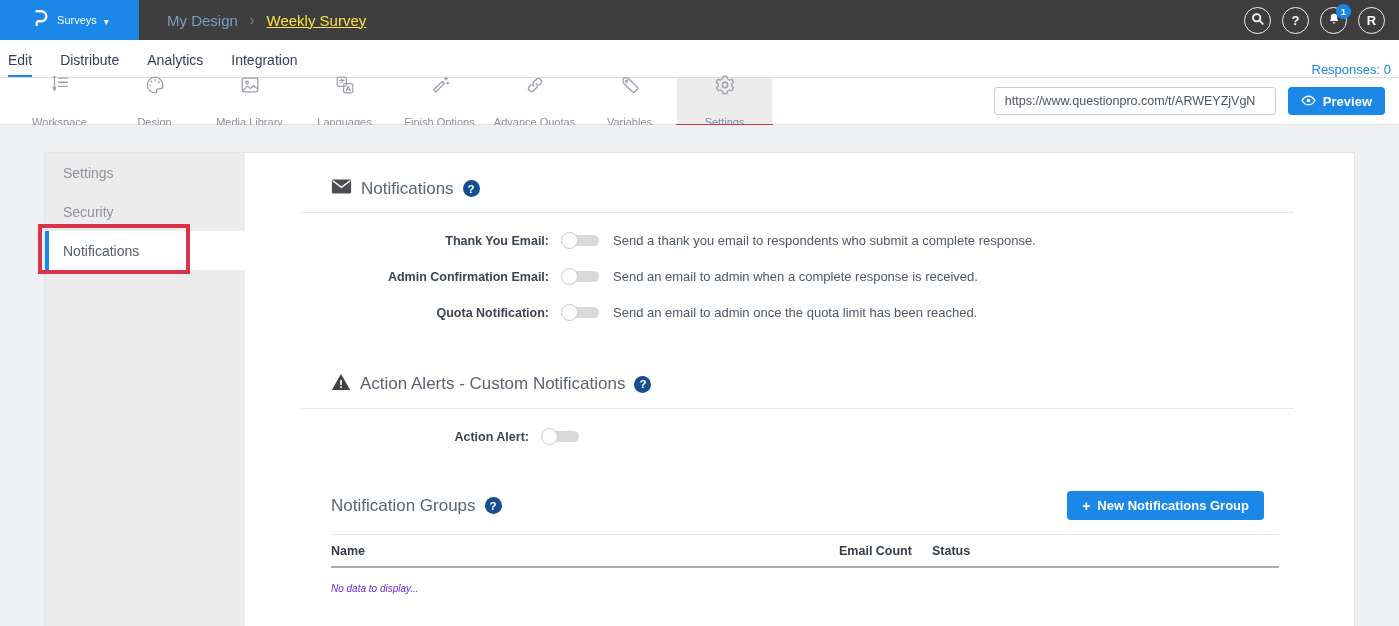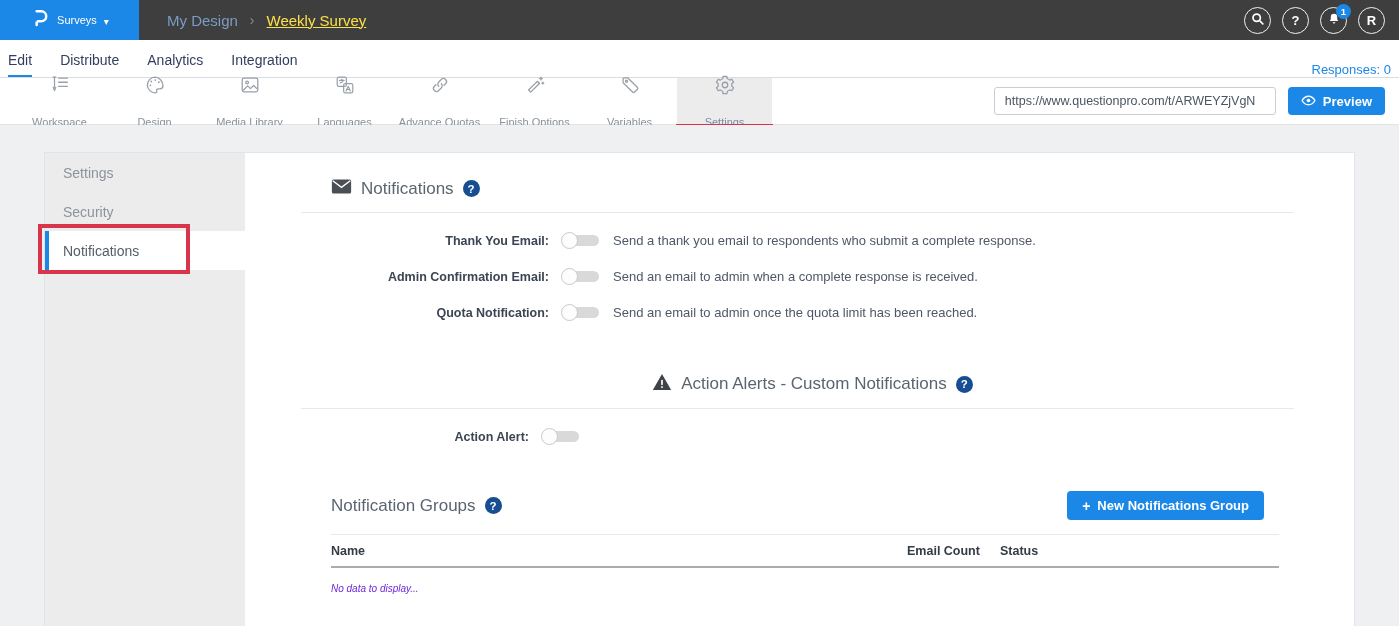--- a/index.html
+++ b/index.html
@@ -58,21 +58,21 @@
   .toggle .track { position:absolute; left:7px; right:0; top:3px; bottom:3px; background:#d9d9d9; border-radius:6px; }
   .toggle .knob { position:absolute; left:0; top:0; width:17px; height:17px; background:#fdfdfd; border:1px solid #c9c9c9; border-radius:50%; }
   .toggle-row .t-desc { margin-left:14px; font-size:13px; color:#4e5866; }
 
   .groups-head { display:flex; align-items:center; justify-content:space-between; margin-top:46px; }
   .new-group-btn { background:#1b87e6; border:none; border-radius:4px; color:#fff; font-weight:bold; font-size:13px; height:29px; padding:0 15px; display:flex; align-items:center; gap:7px; cursor:pointer; margin-right:30px; font-family:"Liberation Sans",sans-serif; }
   .plus { font-size:14px; font-weight:bold; }
 
   .table { margin:14px 15px 0 30px; }
   .t-header { display:flex; border-top:1px solid #e9e9e9; border-bottom:2px solid #a9adb2; padding:9px 0 8px 0; font-size:12.5px; font-weight:bold; color:#343c46; }
-  .col-name { width:576px; }
+  .col-name { width:508px; }
   .col-email { width:93px; }
   .col-status { flex:1; }
   .empty-row { font-size:10px; font-style:italic; color:#6d28d9; padding:15px 0; }
 
   .mt38 { margin-top:38px; }
 </style>
 </head>
 <body>
 
 <div class="topbar">
@@ -179,39 +179,39 @@
         <path d="M13.2 18.5l2.3-5 2.3 5"></path>
           <path d="M14 16.9h3"></path>
       </svg>
     </span>
     <span class="tool-label">Languages</span>
   </div>
 
   <div class="tool-item">
     <span>
       <svg viewBox="0 0 24 24" fill="none" stroke="#99a0a9" stroke-width="1.4" stroke-linecap="round" stroke-linejoin="round">
-        <path d="M10.6 13.4a3.3 3.3 0 0 1 0-4.7L13.4 6a3.3 3.3 0 0 1 4.7 4.7l-1.7 1.6"></path>
-        <path d="M13.4 10.6a3.3 3.3 0 0 1 0 4.7L10.6 18a3.3 3.3 0 0 1-4.7-4.7l1.7-1.6"></path>
-      </svg>
-    </span>
-    <span class="tool-label">Advance Quotas</span>
-  </div>
-
-  <div class="tool-item">
-    <span>
-      <svg viewBox="0 0 24 24" fill="none" stroke="#99a0a9" stroke-width="1.4" stroke-linecap="round" stroke-linejoin="round">
         <path d="M5 19.5 14.5 10l2.3 2.3-9.5 9.5z" transform="translate(0,-2)"></path>
         <line x1="14.5" y1="8" x2="16.8" y2="10.3"></line>
         <path d="M18.5 3.5v3"></path>
           <path d="M17 5h3"></path>
           <path d="M20.5 9v2"></path>
           <path d="M19.5 10h2"></path>
       </svg>
     </span>
     <span class="tool-label">Finish Options</span>
+  </div>
+
+  <div class="tool-item">
+    <span>
+      <svg viewBox="0 0 24 24" fill="none" stroke="#99a0a9" stroke-width="1.4" stroke-linecap="round" stroke-linejoin="round">
+        <path d="M10.6 13.4a3.3 3.3 0 0 1 0-4.7L13.4 6a3.3 3.3 0 0 1 4.7 4.7l-1.7 1.6"></path>
+        <path d="M13.4 10.6a3.3 3.3 0 0 1 0 4.7L10.6 18a3.3 3.3 0 0 1-4.7-4.7l1.7-1.6"></path>
+      </svg>
+    </span>
+    <span class="tool-label">Advance Quotas</span>
   </div>
 
   <div class="tool-item">
     <span>
       <svg viewBox="0 0 24 24" fill="none" stroke="#99a0a9" stroke-width="1.4" stroke-linecap="round" stroke-linejoin="round">
         <path d="M4.5 9.5v-4a1.2 1.2 0 0 1 1.2-1.2h4L20 14.5a1.6 1.6 0 0 1 0 2.2l-3 3a1.6 1.6 0 0 1-2.2 0z"></path>
         <circle cx="8.2" cy="7.9" r="1.1"></circle>
       </svg>
     </span>
     <span class="tool-label">Variables</span>
@@ -290,21 +290,21 @@
       </div>
       <div class="toggle-row">
         <span class="t-label">Quota Notification:</span>
         <span class="toggle">
             <span class="track"></span>
             <span class="knob"></span>
           </span>
         <span class="t-desc">Send an email to admin once the quota limit has been reached.</span>
       </div>
 
-      <div class="section-head mt38" style="margin-top:52px;justify-content:center;">
+      <div class="section-head mt38" style="margin-top:52px;">
         <span>
           <svg width="20" height="18" viewBox="0 0 24 21">
             <path d="M12 1 23 20H1z" fill="#3f4348"></path>
             <rect x="11" y="8" width="2" height="6" fill="#fff"></rect>
               <rect x="11" y="15.6" width="2" height="2" fill="#fff"></rect>
           </svg>
         </span>
         <span class="section-title">Action Alerts - Custom Notifications</span>
         <span class="help-circle">?</span>
       </div>

